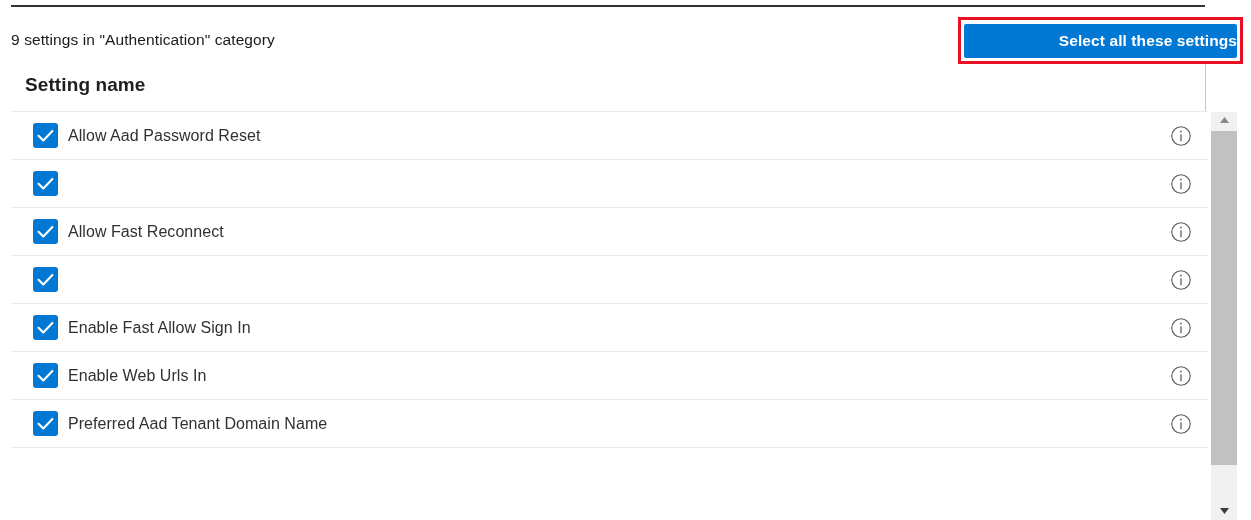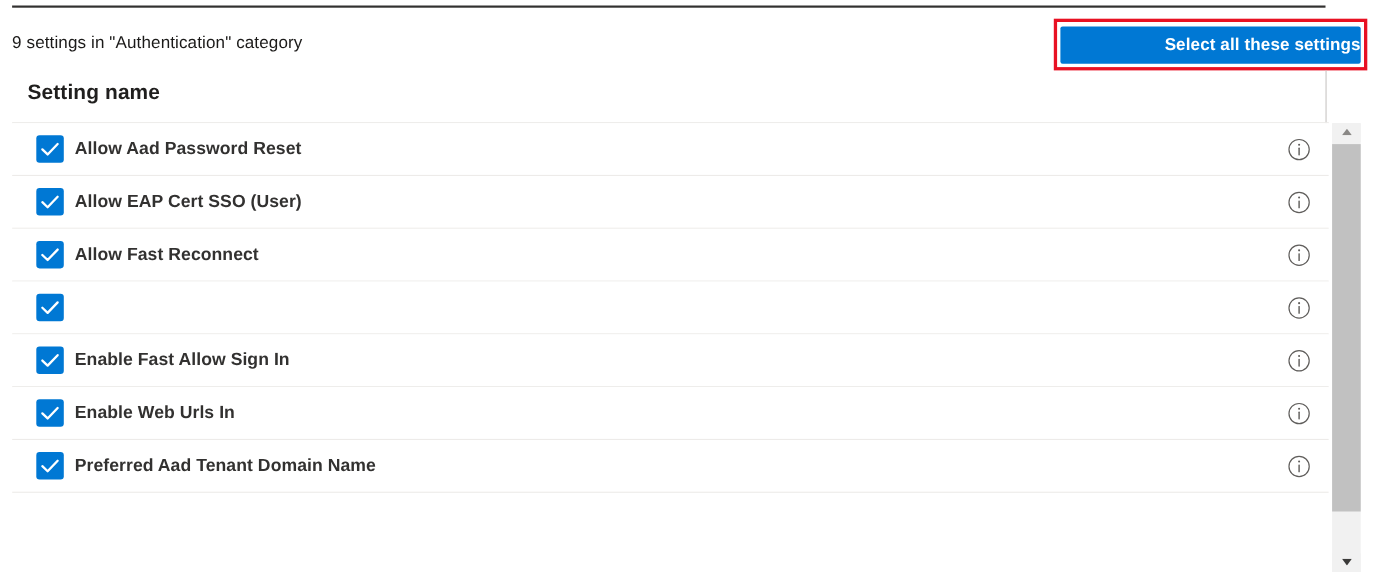--- a/index.html
+++ b/index.html
@@ -118,21 +118,20 @@
   .row-label {
     position: absolute;
     left: 57px; top: 0;
     height: 48px;
     line-height: 48px;
     font-size: 16px;
     color: #323130;
     letter-spacing: 0.05px;
     white-space: nowrap;
     cursor: default;
-    font-weight: bold;
   }
 
   .info-icon {
     position: absolute;
     right: 16px; top: 13px;
     width: 22px; height: 22px;
     cursor: pointer;
   }
 
   
@@ -191,21 +190,20 @@
             <circle cx="11" cy="6.6" r="0.95" fill="#605e5c"></circle>
             <rect x="10.35" y="9.2" width="1.3" height="7.1" rx="0.55" fill="#605e5c"></rect>
           </svg></span>
       </div>
       <div class="row">
         <span class="cb">
           <svg width="25" height="25" viewBox="0 0 25 25" aria-hidden="true">
             <path d="M5.5 12.8 L10.3 17.4 L19.4 7.9" fill="none" stroke="#ffffff" stroke-width="2.1" stroke-linecap="round" stroke-linejoin="round"></path>
           </svg>
         </span>
-        <span class="row-label">Allow EAP Cert SSO (User)</span>
         <span class="info-icon"><svg width="22" height="22" viewBox="0 0 22 22" aria-hidden="true">
             <circle cx="11" cy="11" r="9.2" fill="none" stroke="#605e5c" stroke-width="1.1"></circle>
             <circle cx="11" cy="6.6" r="0.95" fill="#605e5c"></circle>
             <rect x="10.35" y="9.2" width="1.3" height="7.1" rx="0.55" fill="#605e5c"></rect>
           </svg></span>
       </div>
       <div class="row">
         <span class="cb">
           <svg width="25" height="25" viewBox="0 0 25 25" aria-hidden="true">
             <path d="M5.5 12.8 L10.3 17.4 L19.4 7.9" fill="none" stroke="#ffffff" stroke-width="2.1" stroke-linecap="round" stroke-linejoin="round"></path>

